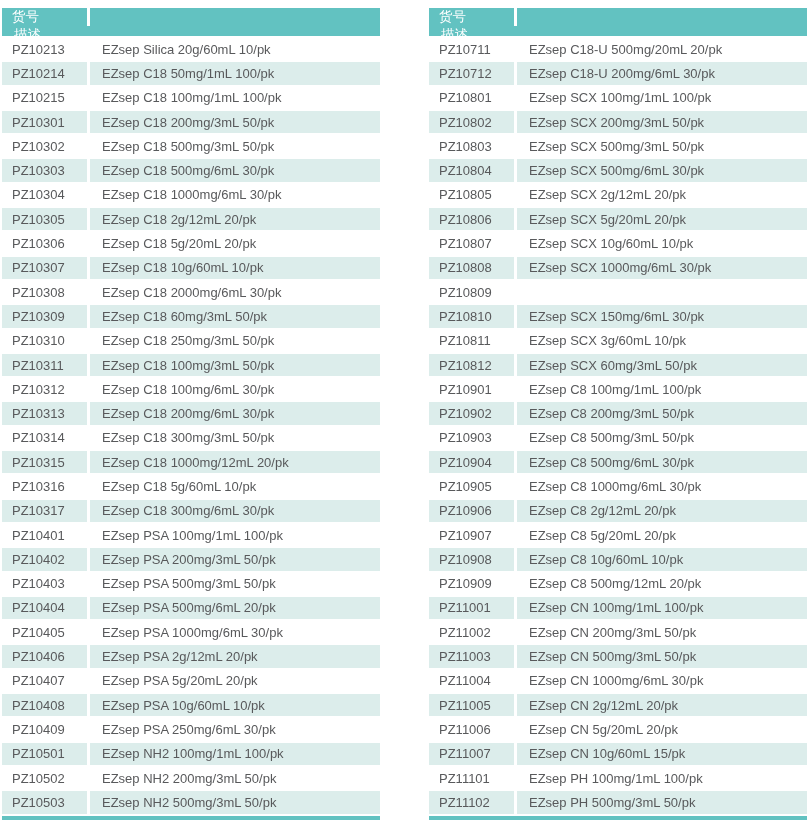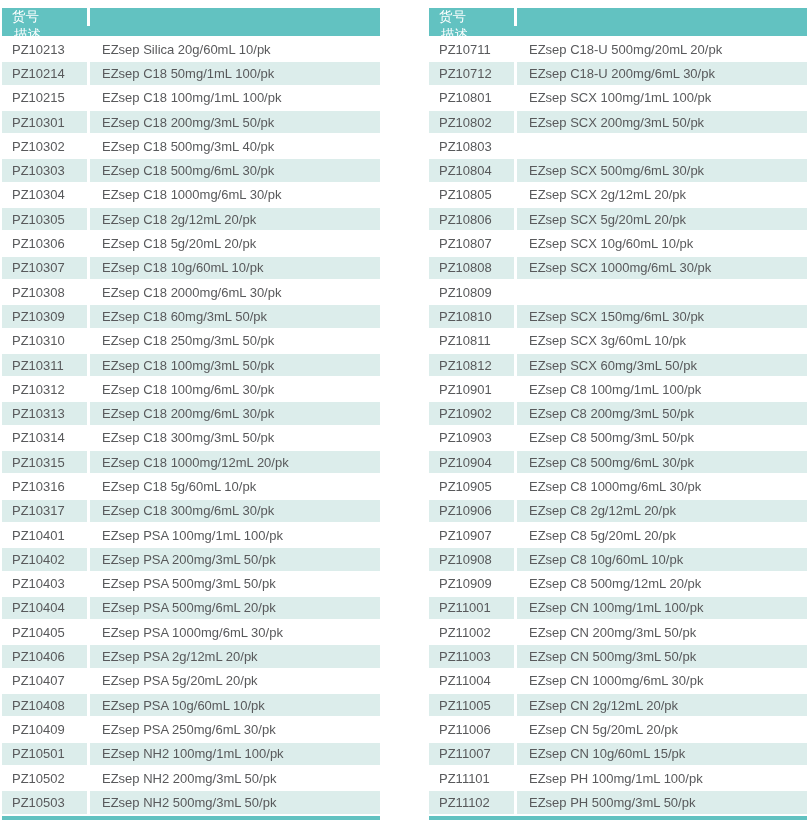--- a/index.html
+++ b/index.html
@@ -100,21 +100,21 @@
             <div class="c2">EZsep C18 100mg/1mL 100/pk</div>
           </div>
 
           <div class="row">
             <div class="c1">PZ10301</div>
             <div class="c2">EZsep C18 200mg/3mL 50/pk</div>
           </div>
 
           <div class="row">
             <div class="c1">PZ10302</div>
-            <div class="c2">EZsep C18 500mg/3mL 40/pk</div>
+            <div class="c2">EZsep C18 500mg/3mL 50/pk</div>
           </div>
 
           <div class="row">
             <div class="c1">PZ10303</div>
             <div class="c2">EZsep C18 500mg/6mL 30/pk</div>
           </div>
 
           <div class="row">
             <div class="c1">PZ10304</div>
             <div class="c2">EZsep C18 1000mg/6mL 30/pk</div>
@@ -270,20 +270,21 @@
             <div class="c2">EZsep SCX 100mg/1mL 100/pk</div>
           </div>
 
           <div class="row">
             <div class="c1">PZ10802</div>
             <div class="c2">EZsep SCX 200mg/3mL 50/pk</div>
           </div>
 
           <div class="row">
             <div class="c1">PZ10803</div>
+            <div class="c2">EZsep SCX 500mg/3mL 50/pk</div>
           </div>
 
           <div class="row">
             <div class="c1">PZ10804</div>
             <div class="c2">EZsep SCX 500mg/6mL 30/pk</div>
           </div>
 
           <div class="row">
             <div class="c1">PZ10805</div>
             <div class="c2">EZsep SCX 2g/12mL 20/pk</div>

